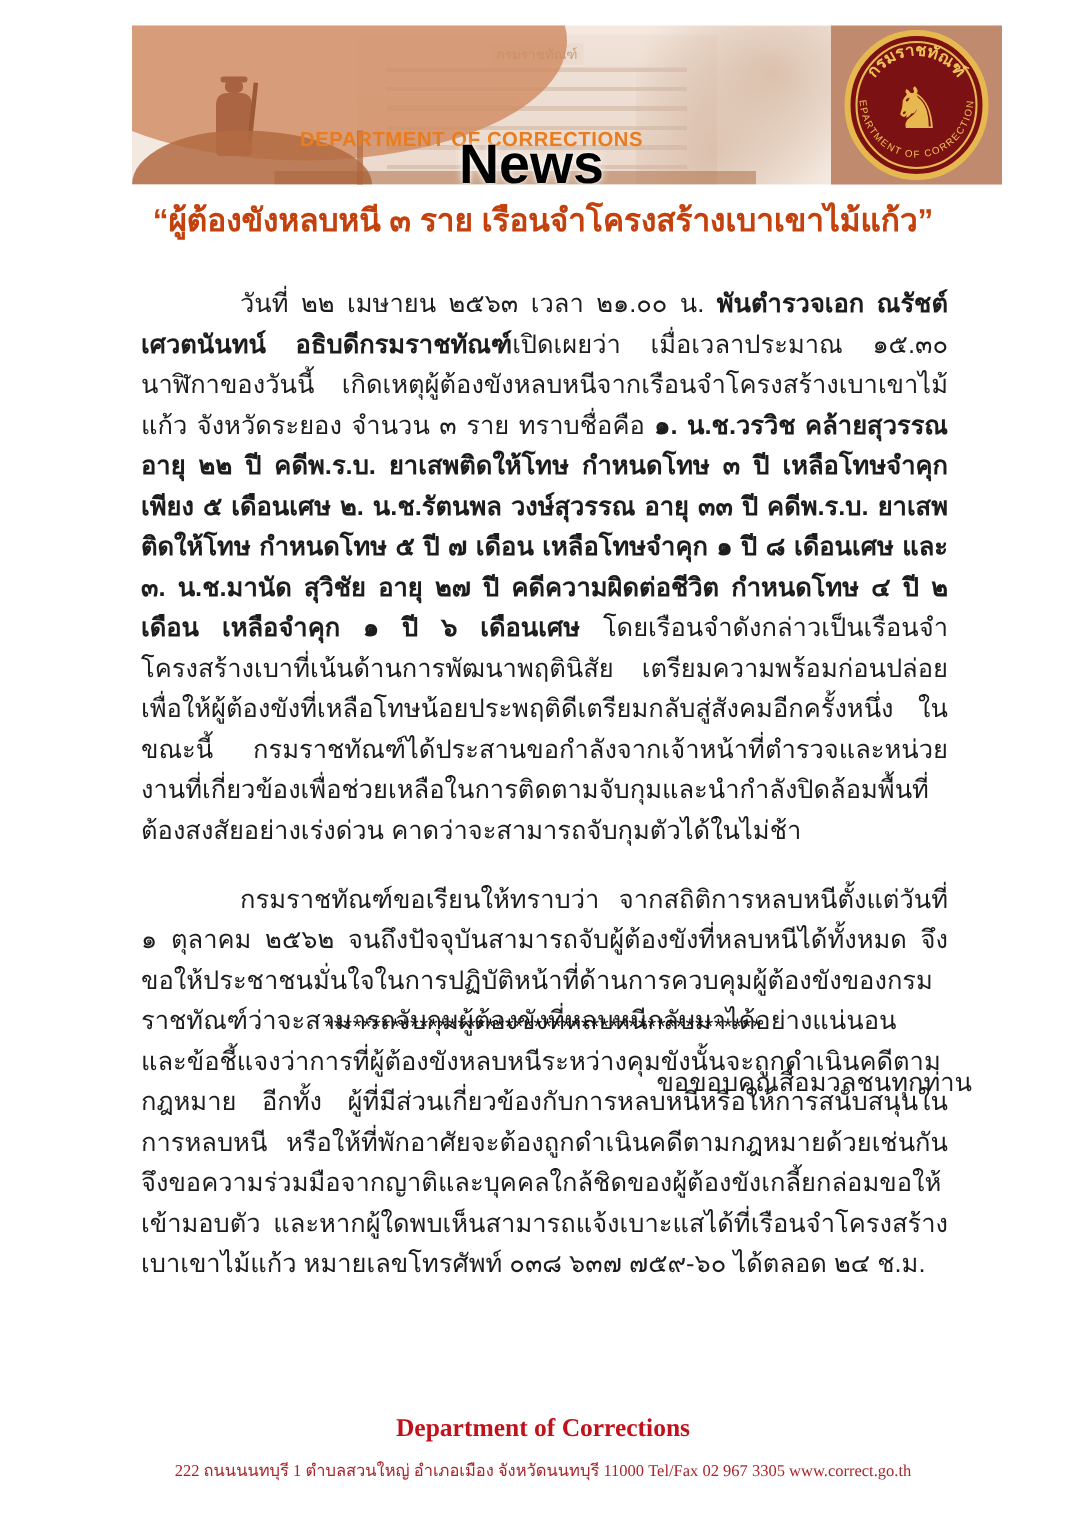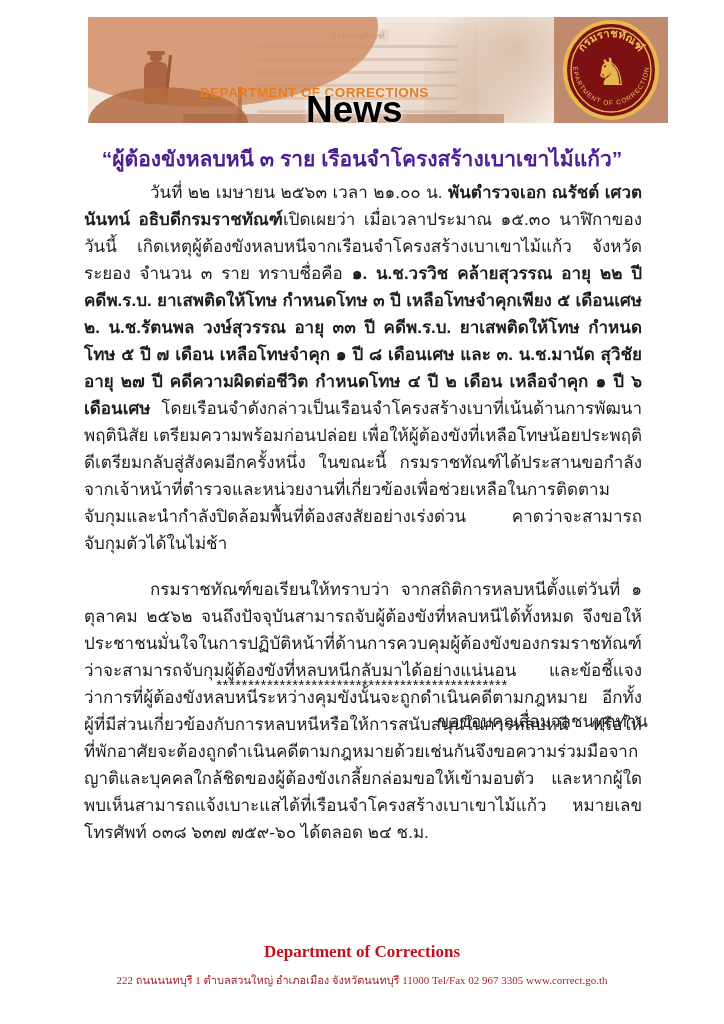--- a/index.html
+++ b/index.html
@@ -32,26 +32,26 @@
   .guard-rifle{position:absolute;left:27px;top:2px;width:3px;height:40px;background:#96522f;transform:rotate(6deg);}
   .platform{position:absolute;left:0;bottom:0;width:160px;height:36px;background:#b26b42;
     opacity:.85;border-radius:45% 55% 0 0 / 100% 100% 0 0;}
   .railing{position:absolute;left:95px;bottom:0;right:50px;height:9px;background:rgba(164,96,54,.45);}
   .dept-label{position:absolute;left:112px;top:68px;font-size:13.5px;font-weight:bold;
     color:#e87c1e;letter-spacing:.4px;white-space:nowrap;}
   .news-label{position:absolute;left:218px;top:74px;font-size:37px;font-weight:bold;color:#000000;
     line-height:1;text-shadow:0 0 6px rgba(255,255,255,.95),0 0 2px rgba(255,255,255,.9);}
   .logo-box{position:relative;width:114px;height:106px;background:#bf8a6d;flex:none;}
   
-  .headline{position:absolute;left:0;top:142px;width:724px;text-align:center;
-    font-size:21px;font-weight:bold;color:#4c1d95;}
+  .headline{position:absolute;left:0;top:130px;width:724px;text-align:center;
+    font-size:21px;font-weight:bold;color:#c2410c;}
   
   .body-text{position:absolute;left:78px;top:173px;width:570px;
     font-size:17px;line-height:27px;text-align:justify;color:#1d1d1d;}
-  .para{margin:6px;text-indent:66px;}
+  .para{margin:16px;text-indent:66px;}
   .para + .para{margin-top:19px;}
   .b{font-weight:bold;}
   
   .separator{position:absolute;left:0;top:676px;width:724px;text-align:center;
     font-size:15px;letter-spacing:.5px;color:#111;}
   .closing{position:absolute;right:76px;top:708px;text-align:right;font-size:17px;line-height:27px;}
   
   .footer-title{position:absolute;left:0;top:942px;width:724px;text-align:center;
     font-family:"Liberation Serif",serif;font-size:17px;font-weight:bold;color:#c1121c;}
   .footer-address{position:absolute;left:0;top:971px;width:724px;text-align:center;

